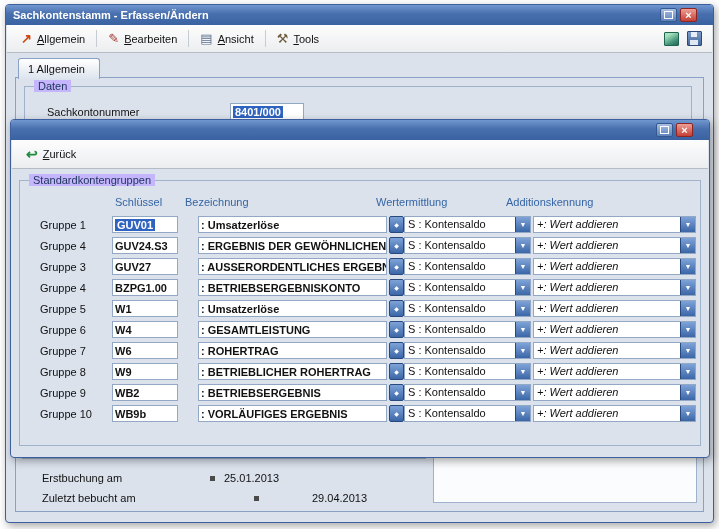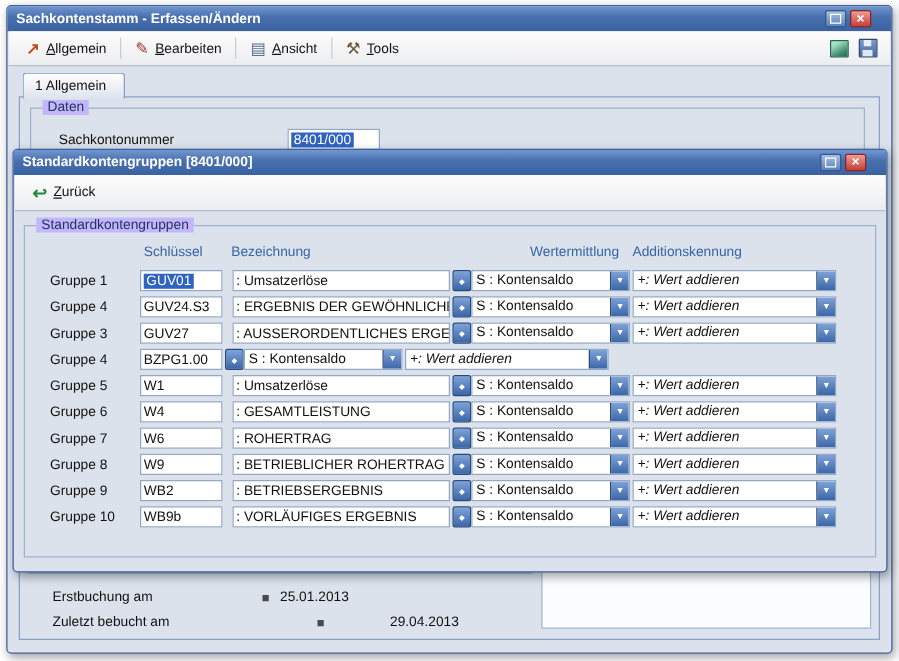--- a/index.html
+++ b/index.html
@@ -68,44 +68,44 @@
     border:1px solid #8aa0c4;background:#dbe2ec;
   }
   .groupbox{position:absolute;border:1px solid #9fb2cc;}
   .legend{
     position:absolute;top:-7px;left:9px;background:#c4b5fd;padding:0 4px;color:#20365c;
   }
   .daten-group{left:8px;top:8px;right:11px;height:56px;}
   .fld-label{position:absolute;left:22px;top:19px;}
   .field{
     background:#fff;border:1px solid #93a8c4;height:17px;display:flex;
-    align-items:center;box-sizing:border-box;padding:0 2px;overflow:hidden;white-space:nowrap;
+    align-items:center;box-sizing:border-box;padding:0 2px;overflow:hidden;white-space:nowrap;font-weight:bold;
   }
   .skn-field{position:absolute;left:205px;top:16px;width:74px;}
   .hl{background:#2f63c0;color:#fff;padding:0 2px;}
   .left-line{position:absolute;left:6px;top:380px;width:404px;border-top:1px solid #9fb2cc;}
   .footer-row{position:absolute;left:26px;display:flex;align-items:center;}
   .fr1{top:394px;justify-content:space-between;}
   .fr2{top:414px;gap:44px;}
   .flabel{width:168px;}
   .marker{width:5px;height:5px;background:#4a4a4a;display:inline-block;margin:0 9px 0 0;}
   .right-panel{position:absolute;right:6px;bottom:8px;width:262px;height:62px;background:#fbfcfd;border:1px solid #9fb2cc;}
   
   .dlg-toolbar{top:20px;height:28px;}
   .sk-group{left:8px;top:60px;right:8px;bottom:11px;}
   .hdr{position:absolute;top:15px;color:#3565a5;}
   .h-key{left:95px;}
   .h-bez{left:165px;}
-  .h-wert{left:356px;margin-left:48px;}
+  .h-wert{left:356px;}
   .h-add{left:486px;}
   .rows{position:absolute;top:34px;left:0;right:2px;display:flex;flex-direction:column;gap:2px;}
   .grow{display:flex;align-items:center;height:19px;padding-left:20px;}
   .rlabel{width:72px;}
   .key{width:66px;}
-  .bez{width:174px;margin-left:8px;}
+  .bez{width:189px;margin-left:20px;}
   .lookup{
     width:15px;height:17px;margin-left:2px;padding:0;border-radius:2px;
     background:linear-gradient(#7ea3d8,#3b66a7);border:1px solid #27497e;
     color:#fff;font-size:6px;display:flex;align-items:center;justify-content:center;
     font-family:inherit;
   }
   .combo{
     height:17px;box-sizing:border-box;border:1px solid #93a8c4;background:#fff;
     display:flex;align-items:stretch;overflow:hidden;
   }
@@ -188,21 +188,20 @@
       <span>29.04.2013</span>
     </div>
 
     <div class="right-panel"></div>
   </div>
 </div>
 
 <div class="win dialog">
 
   <div class="titlebar">
-    <span>Standardkontengruppen [8401/000]</span>
     <div class="win-buttons">
       <div class="wbtn btn-min">
           <span class="min-glyph"></span>
         </div>
       <div class="wbtn btn-close">
           <span>×</span>
         </div>
     </div>
   </div>
 
@@ -284,20 +283,23 @@
             <span class="ctext">+: Wert addieren</span>
             <span class="dd">▼</span>
           </div>
       </div>
 
       <div class="grow">
         <span class="rlabel">Gruppe 4</span>
         <div class="field key">
             <span>BZPG1.00</span>
           </div>
+        <div class="field bez">
+            <span>: BETRIEBSERGEBNISKONTO</span>
+          </div>
         <button class="lookup">
             <span>◆</span>
           </button>
         <div class="combo wert">
             <span class="ctext">S : Kontensaldo</span>
             <span class="dd">▼</span>
           </div>
         <div class="combo add">
             <span class="ctext">+: Wert addieren</span>
             <span class="dd">▼</span>

